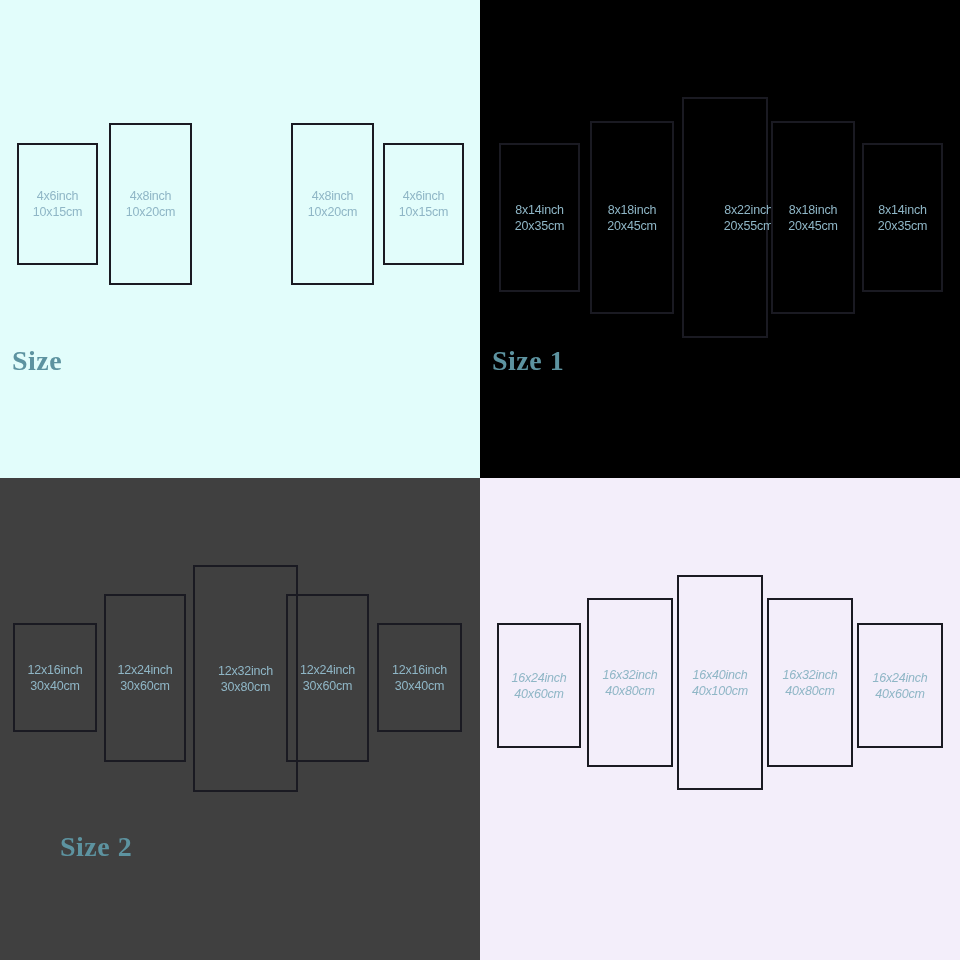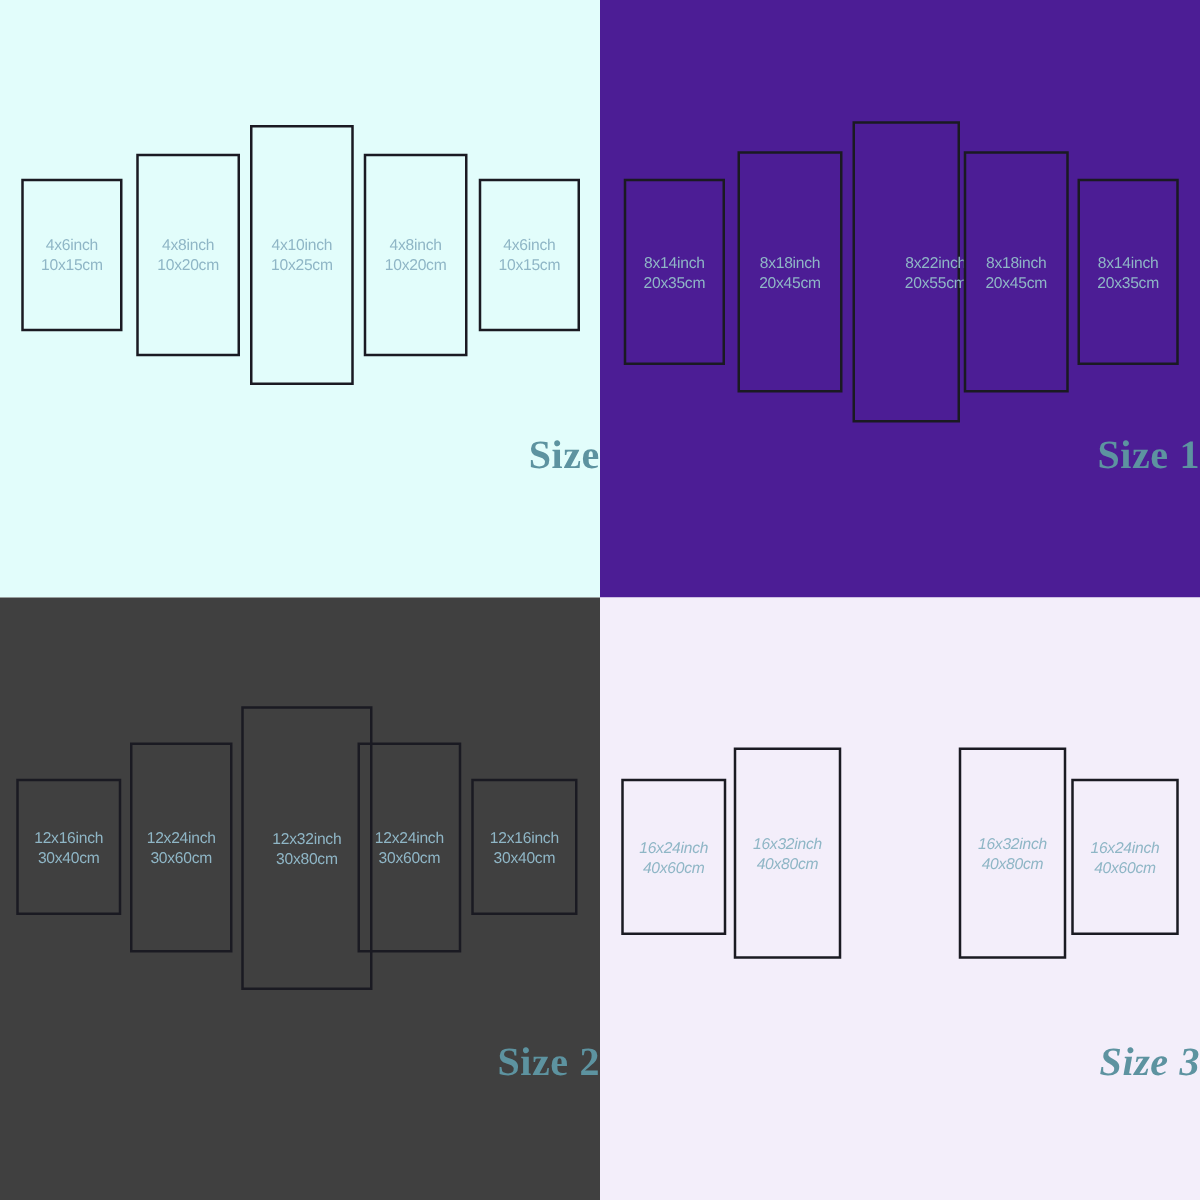--- a/index.html
+++ b/index.html
@@ -57,26 +57,26 @@
     letter-spacing: -0.2px;
     user-select: none;
   }
   .panel-label .line {
     display: block;
   }
 
   
   .quad-title {
     position: absolute;
-    left: 0;
+    left: 12px;
     right: 0;
-    text-align: right;
+    text-align: left;
     font-family: "Liberation Serif", "DejaVu Serif", serif;
     font-weight: bold;
-    font-size: 32px;
+    font-size: 28px;
     color: #5d93a0;
     letter-spacing: 0.5px;
     user-select: none;
   }
 
   
   #quad-0 .panel-cluster { top: 143px; }
   #quad-0 .quad-title { top: 345px; }
 
   #quad-1 .panel-cluster { top: 143px; }
@@ -99,42 +99,36 @@
             <span class="line">4x6inch</span>
             <span class="line">10x15cm</span>
           </div>
         </div>
         <div class="panel" style="left: 109px; top: -20px; width: 83px; height: 162px; border-color: rgb(26, 26, 34);">
           <div class="panel-label" style="color: rgb(143, 182, 198);">
             <span class="line">4x8inch</span>
             <span class="line">10x20cm</span>
           </div>
         </div>
-        <div class="panel" style="left: 200px; top: -43px; width: 83px; height: 208px; border-color: rgb(26, 26, 34);">
-          <div class="panel-label" style="color: rgb(143, 182, 198);">
-            <span class="line">4x10inch</span>
-            <span class="line">10x25cm</span>
-          </div>
-        </div>
         <div class="panel" style="left: 291px; top: -20px; width: 83px; height: 162px; border-color: rgb(26, 26, 34);">
           <div class="panel-label" style="color: rgb(143, 182, 198);">
             <span class="line">4x8inch</span>
             <span class="line">10x20cm</span>
           </div>
         </div>
         <div class="panel" style="left: 383px; top: 0px; width: 81px; height: 122px; border-color: rgb(26, 26, 34);">
           <div class="panel-label" style="color: rgb(143, 182, 198);">
             <span class="line">4x6inch</span>
             <span class="line">10x15cm</span>
           </div>
         </div>
       </div>
       <div class="quad-title" style="color: rgb(93, 147, 160);">Size</div>
     </div>
-    <div class="quadrant" id="quad-1" style="background: #4c1d95;">
+    <div class="quadrant" id="quad-1" style="background: #000000;">
       <div class="panel-cluster">
         <div class="panel" style="left: 19px; top: 0px; width: 81px; height: 149px; border-color: rgb(26, 26, 34);">
           <div class="panel-label" style="color: rgb(143, 182, 198);">
             <span class="line">8x14inch</span>
             <span class="line">20x35cm</span>
           </div>
         </div>
         <div class="panel" style="left: 110px; top: -22px; width: 84px; height: 193px; border-color: rgb(26, 26, 34);">
           <div class="panel-label" style="color: rgb(143, 182, 198);">
             <span class="line">8x18inch</span>
@@ -204,28 +198,33 @@
             <span class="line">16x24inch</span>
             <span class="line">40x60cm</span>
           </div>
         </div>
         <div class="panel" style="left: 107px; top: -25px; width: 86px; height: 169px; border-color: rgb(26, 26, 34);">
           <div class="panel-label" style="color: rgb(143, 182, 198);">
             <span class="line">16x32inch</span>
             <span class="line">40x80cm</span>
           </div>
         </div>
+        <div class="panel" style="left: 197px; top: -48px; width: 86px; height: 215px; border-color: rgb(26, 26, 34);">
+          <div class="panel-label" style="color: rgb(143, 182, 198);">
+            <span class="line">16x40inch</span>
+            <span class="line">40x100cm</span>
+          </div>
+        </div>
         <div class="panel" style="left: 287px; top: -25px; width: 86px; height: 169px; border-color: rgb(26, 26, 34);">
           <div class="panel-label" style="color: rgb(143, 182, 198);">
             <span class="line">16x32inch</span>
             <span class="line">40x80cm</span>
           </div>
         </div>
         <div class="panel" style="left: 377px; top: 0px; width: 86px; height: 125px; border-color: rgb(26, 26, 34);">
           <div class="panel-label" style="color: rgb(143, 182, 198);">
             <span class="line">16x24inch</span>
             <span class="line">40x60cm</span>
           </div>
         </div>
       </div>
-      <div class="quad-title" style="color: rgb(93, 147, 160);">Size 3</div>
     </div>
   </div>
 
 </body></html>

